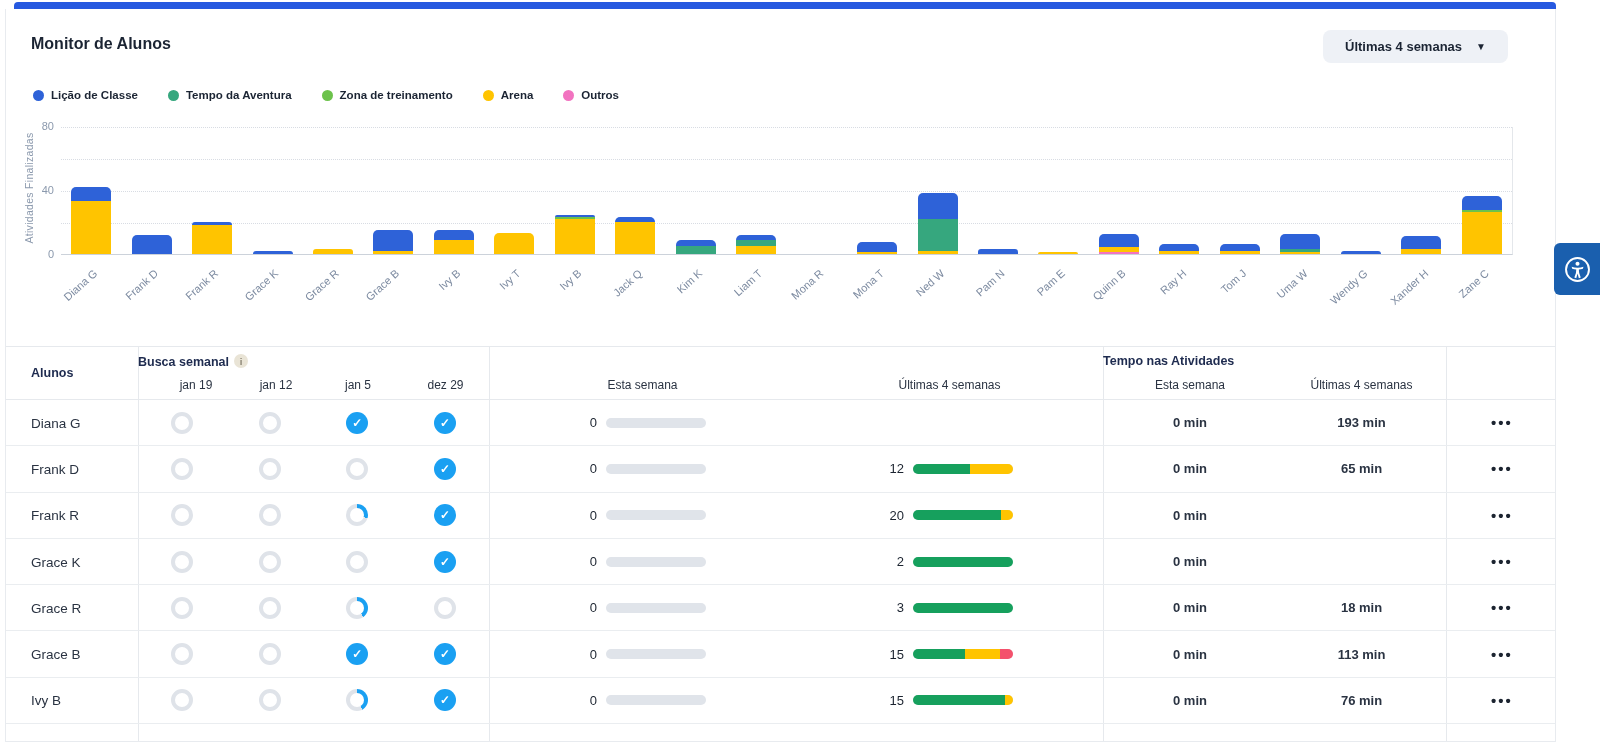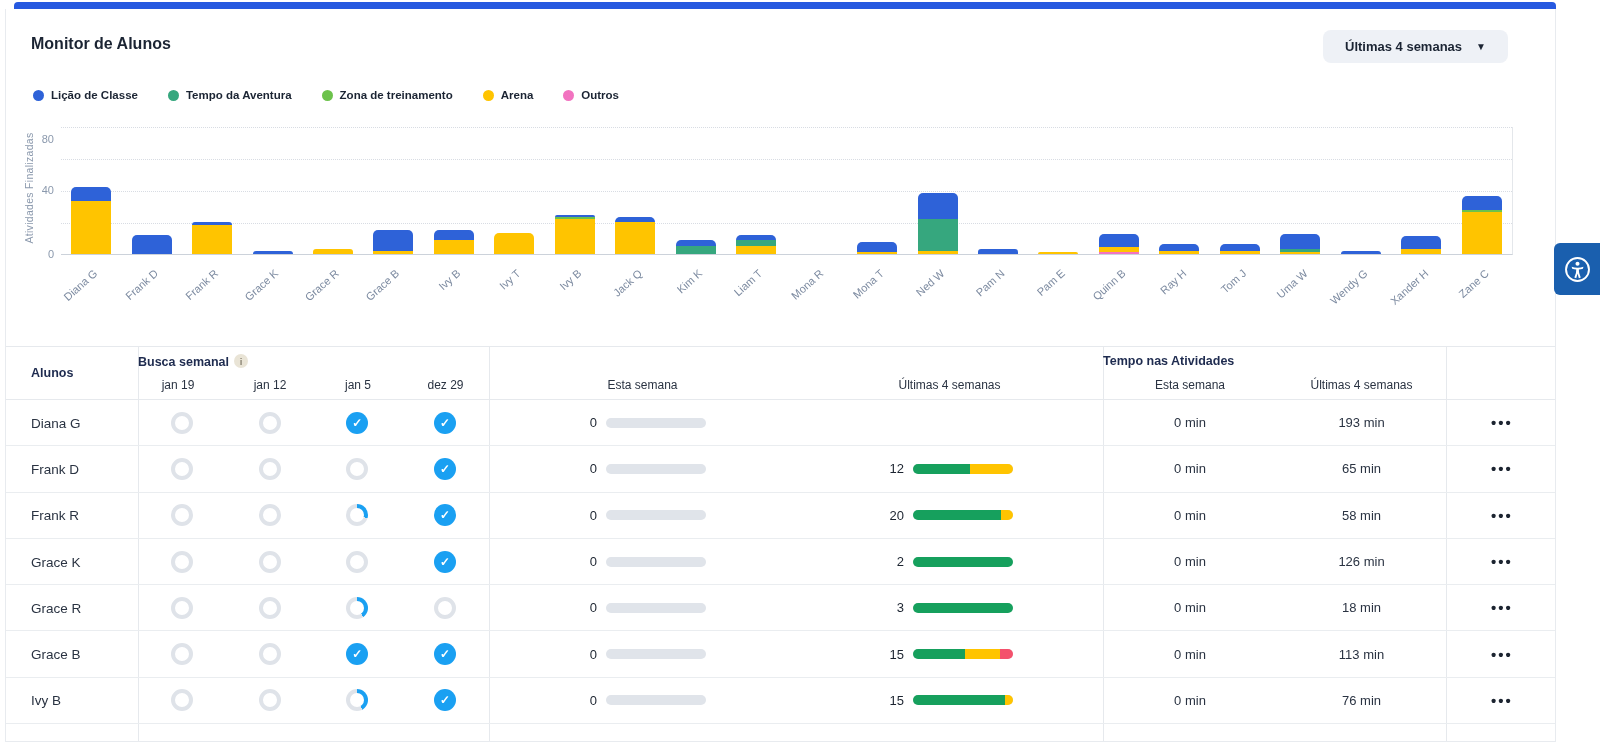--- a/index.html
+++ b/index.html
@@ -58,21 +58,21 @@
   .ring { width:22px; height:22px; border-radius:50%; border:4px solid #dfe3e9; }
   .done { width:22px; height:22px; border-radius:50%; display:flex; align-items:center;
           justify-content:center; color:#fff; font-size:12px; font-weight:bold; }
   .partial { width:22px; height:22px; border-radius:50%; position:relative; }
   .partial i { position:absolute; left:4px; top:4px; width:14px; height:14px; border-radius:50%; background:#fff; }
   .group { position:absolute; top:0; bottom:0; display:flex; align-items:center; justify-content:center; gap:9px; }
   .num { font-size:13px; color:#1c2430; min-width:18px; text-align:right; }
   .pill { width:100px; height:10px; border-radius:5px; overflow:hidden; display:flex; background:#e0e4ea; }
   .pill div { height:100%; }
   .tmin { position:absolute; top:0; bottom:0; display:flex; align-items:center;
-          justify-content:center; font-size:13px; color:#2a3342; }
+          justify-content:center; font-size:13px; color:#2a3342;font-weight:bold; }
   .dots { position:absolute; top:0; bottom:0; display:flex; align-items:center; justify-content:center;
           font-size:15px; font-weight:bold; letter-spacing:2px; color:#1c2430; cursor:pointer; }
 </style>
 </head>
 <body>
 
 <div id="topbar" style="background: rgb(38, 89, 224);"></div>
 
 <div id="card">
   <div class="card-title">Monitor de Alunos</div>
@@ -100,21 +100,21 @@
         <span>Arena</span>
       </div>
       <div class="legend-item">
         <span class="legend-dot" style="background: rgb(242, 115, 192);"></span>
         <span>Outros</span>
       </div>
     </div>
 
   <div id="chart">
     <div id="ylab">Atividades Finalizadas</div>
-    <div class="ytick" style="top:16px">80</div>
+    <div class="ytick" style="top:3px">80</div>
     <div class="ytick" style="top:67px">40</div>
     <div class="ytick" style="top:131px">0</div>
     <div id="plot">
       <div class="grid" style="top:0"></div>
       <div class="grid" style="top:32px"></div>
       <div class="grid" style="top:64px"></div>
       <div class="grid" style="top:96px"></div>
       <div id="bars">
           <div class="bar-slot">
             <div class="bar">
@@ -339,22 +339,22 @@
     <div class="vline" style="left:483px"></div>
     <div class="vline" style="left:1097px"></div>
     <div class="vline" style="left:1440px"></div>
 
     <div id="thead">
       <div class="alunos-h">Alunos</div>
 
       <div class="gh" style="left:132px; width:351px">
         <span>Busca semanal</span><span class="info">i</span>
       </div>
-      <div class="sh" style="left:128px;width:88px">jan 19</div>
-      <div class="sh" style="left:220px;width:88px">jan 12</div>
+      <div class="sh" style="left:146px;width:88px">jan 19</div>
+      <div class="sh" style="left:226px;width:88px">jan 12</div>
       <div class="sh" style="left:308px;width:88px">jan 5</div>
       <div class="sh" style="left:396px;width:87px">dez 29</div>
 
       <div class="sh" style="left:483px;width:307px">Esta semana</div>
       <div class="sh" style="left:790px;width:307px">Últimas 4 semanas</div>
 
       <div class="gh" style="left:1097px; width:343px">Tempo nas Atividades</div>
       <div class="sh" style="left:1097px;width:174px">Esta semana</div>
       <div class="sh" style="left:1271px;width:169px">Últimas 4 semanas</div>
     </div>
@@ -432,21 +432,20 @@
             <div class="pill"></div>
           </div>
           <div class="group" style="left: 790px; width: 307px;">
             <span class="num">20</span>
             <div class="pill">
               <div style="width: 88%; background: rgb(22, 160, 93);"></div>
               <div style="width: 12%; background: rgb(255, 196, 0);"></div>
             </div>
           </div>
           <div class="tmin" style="left: 1097px; width: 174px;">0 min</div>
-          <div class="tmin" style="left: 1271px; width: 169px;">58 min</div>
           <div class="dots" style="left: 1440px; width: 112px;">•••</div>
         </div>
         <div class="trow" style="top: 138.9px;">
           <div class="sname">Grace K</div>
           <div class="wcell" style="left: 175.9px;">
             <div class="ring"></div>
           </div>
           <div class="wcell" style="left: 263.6px;">
             <div class="ring"></div>
           </div>
@@ -460,21 +459,20 @@
             <span class="num">0</span>
             <div class="pill"></div>
           </div>
           <div class="group" style="left: 790px; width: 307px;">
             <span class="num">2</span>
             <div class="pill">
               <div style="width: 100%; background: rgb(22, 160, 93);"></div>
             </div>
           </div>
           <div class="tmin" style="left: 1097px; width: 174px;">0 min</div>
-          <div class="tmin" style="left: 1271px; width: 169px;">126 min</div>
           <div class="dots" style="left: 1440px; width: 112px;">•••</div>
         </div>
         <div class="trow" style="top: 185.2px;">
           <div class="sname">Grace R</div>
           <div class="wcell" style="left: 175.9px;">
             <div class="ring"></div>
           </div>
           <div class="wcell" style="left: 263.6px;">
             <div class="ring"></div>
           </div>

